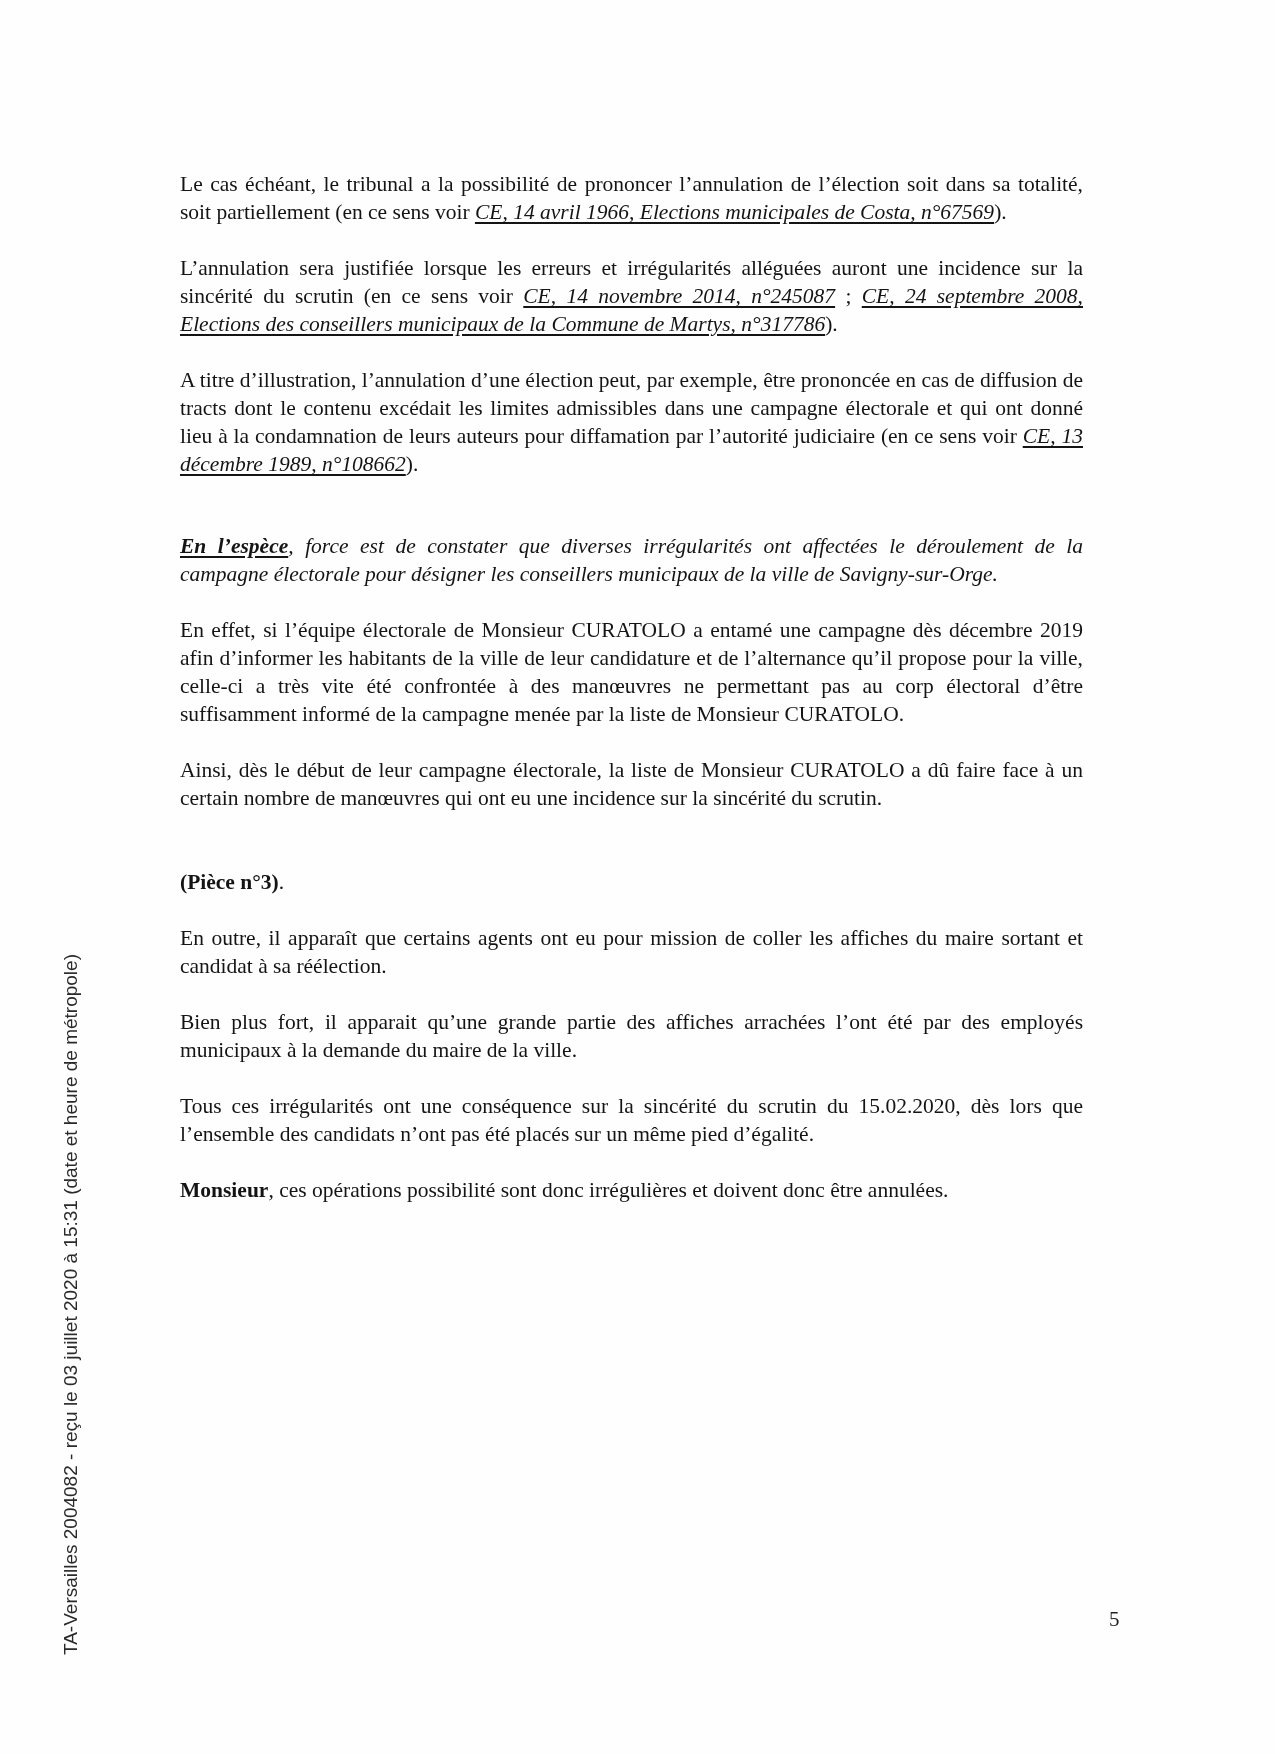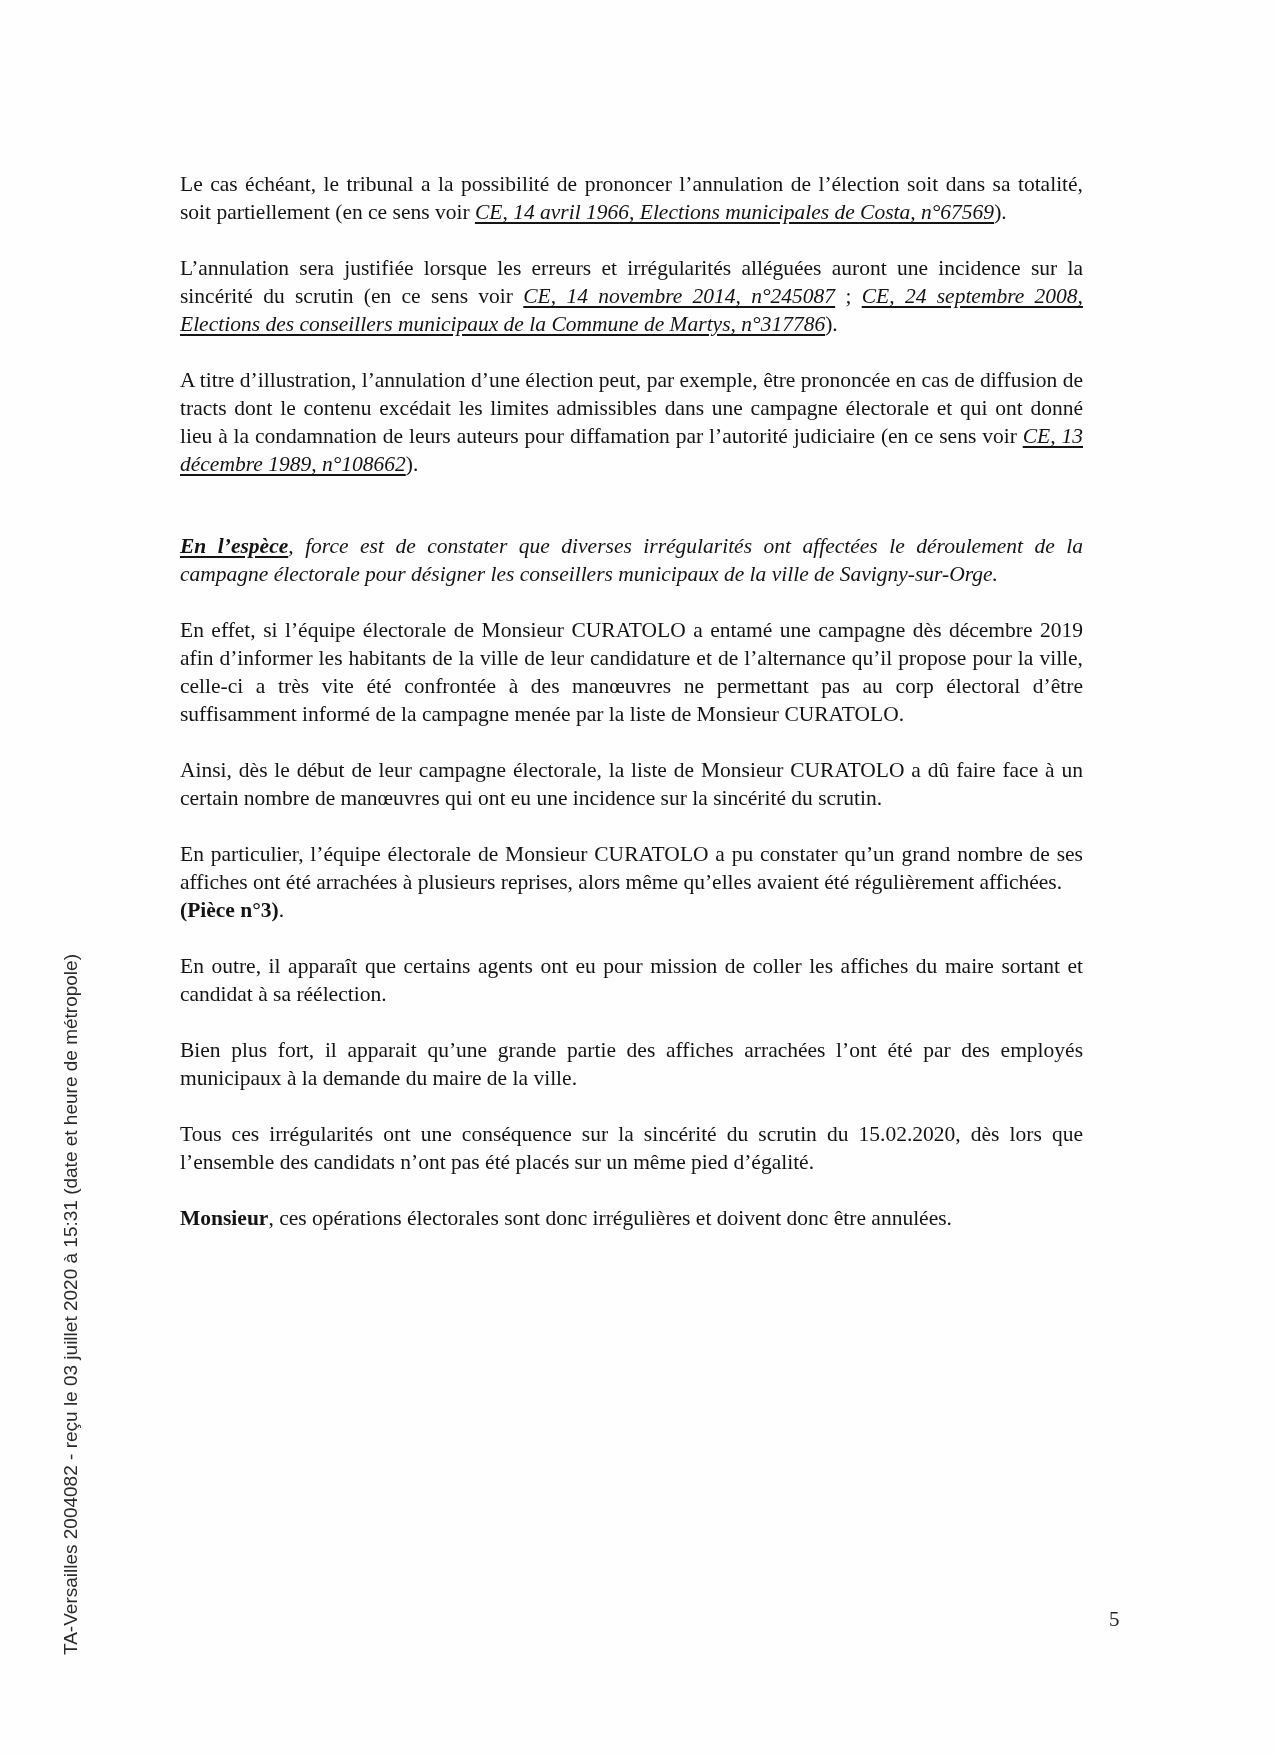--- a/index.html
+++ b/index.html
@@ -51,39 +51,39 @@
 
     <p>
       <span>En effet, si l’équipe électorale de Monsieur CURATOLO a entamé une campagne dès décembre 2019 afin d’informer les habitants de la ville de leur candidature et de l’alternance qu’il propose pour la ville, celle-ci a très vite été confrontée à des manœuvres ne permettant pas au corp électoral d’être suffisamment informé de la campagne menée par la liste de Monsieur CURATOLO.</span>
     </p>
 
     <p>
       <span>Ainsi, dès le début de leur campagne électorale, la liste de Monsieur CURATOLO a dû faire face à un certain nombre de manœuvres qui ont eu une incidence sur la sincérité du scrutin.</span>
     </p>
 
     <p>
-      <span>En particulier, l’équipe électorale de Monsieur CURATOLO a pu constater qu’un grand nombre de ses affiches ont été arrachées à plusieurs reprises, alors même qu’elles avaient été régulièrement affichées.</span><br>
+      <br>
       <b>(Pièce n°3)</b><span>.</span>
     </p>
 
     <p>
       <span>En outre, il apparaît que certains agents ont eu pour mission de coller les affiches du maire sortant et candidat à sa réélection.</span>
     </p>
 
     <p>
       <span>Bien plus fort, il apparait qu’une grande partie des affiches arrachées l’ont été par des employés municipaux à la demande du maire de la ville.</span>
     </p>
 
     <p>
       <span>Tous ces irrégularités ont une conséquence sur la sincérité du scrutin du 15.02.2020, dès lors que l’ensemble des candidats n’ont pas été placés sur un même pied d’égalité.</span>
     </p>
 
 
     <p>
-      <b>Monsieur</b><span>, ces opérations électorales sont donc irrégulières et doivent donc être annulées.</span>
+      <b>Monsieur</b><span>, ces opérations possibilité sont donc irrégulières et doivent donc être annulées.</span>
     </p>
 
   </div>
 
   <div class="side-stamp">TA-Versailles 2004082 - reçu le 03 juillet 2020 à 15:31 (date et heure de métropole)</div>
 
   <div class="page-number">5</div>
 
 </div>
 

